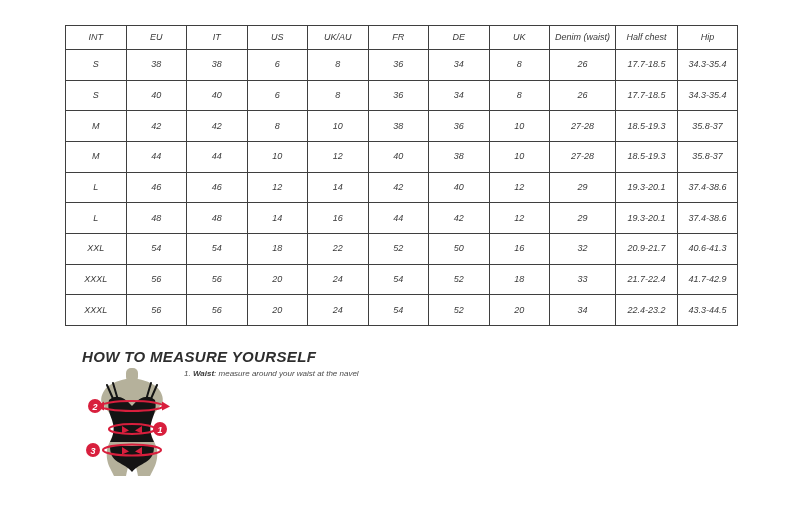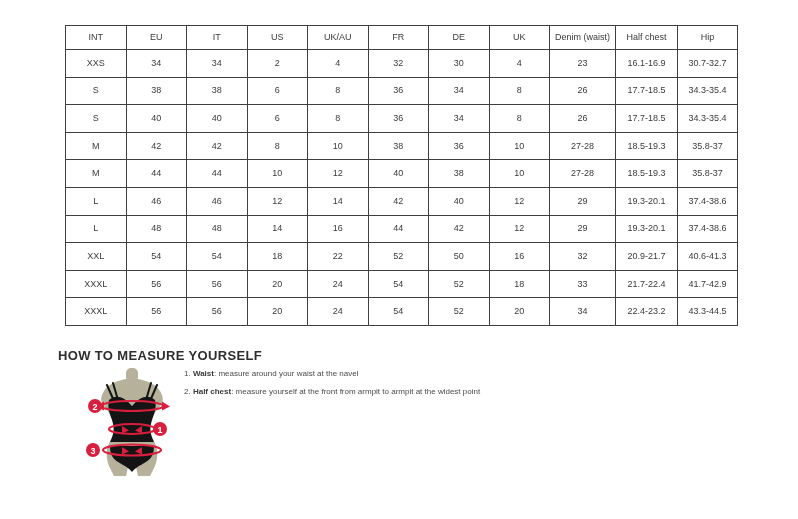--- a/index.html
+++ b/index.html
@@ -1,34 +1,34 @@
 <!DOCTYPE html>
 <html><head>
 <meta charset="utf-8">
 <style>
   html,body{margin:0;padding:0;background:#ffffff;}
   .page{
     position:relative;width:798px;height:519px;background:#ffffff;
-    font-family:"Liberation Sans",sans-serif;overflow:hidden;
+    font-family:"Liberation Sans",sans-serif;overflow:hidden;font-style:italic;
   }
   
   table.size{
     position:absolute;left:65px;top:25px;width:672px;height:301px;
     border-collapse:collapse;table-layout:fixed;
   }
   table.size th,table.size td{
     border:1px solid #3f3f3f;text-align:center;vertical-align:middle;
     font-size:9px;font-weight:400;color:#3a3a3a;padding:0;line-height:1;
     white-space:nowrap;overflow:hidden;
   }
   table.size thead tr{height:24px;}
   
   .measure-title{
-    position:absolute;left:58px;top:348px;margin:0;
-    font-size:13px;font-weight:700;color:#2e2e2e;letter-spacing:.35px;
+    position:absolute;left:82px;top:348px;margin:0;
+    font-size:15px;font-weight:700;color:#2e2e2e;letter-spacing:.35px;
   }
   .steps{
     position:absolute;left:184px;top:370px;margin:0;padding:0;list-style:none;
     font-size:8px;color:#4a4a4a;line-height:1;
   }
   .steps li{margin-bottom:10px;}
   .steps b{font-weight:700;color:#3b3b3b;}
   .diagram{position:absolute;left:80px;top:366px;}
   
   .tan{fill:#b5b19b;}
@@ -67,33 +67,20 @@
           <th>FR</th>
           <th>DE</th>
           <th>UK</th>
           <th>Denim (waist)</th>
           <th>Half chest</th>
           <th>Hip</th>
         </tr>
     </thead>
     <tbody>
         <tr>
-          <td>XXS</td>
-          <td>34</td>
-          <td>34</td>
-          <td>2</td>
-          <td>4</td>
-          <td>32</td>
-          <td>30</td>
-          <td>4</td>
-          <td>23</td>
-          <td>16.1-16.9</td>
-          <td>30.7-32.7</td>
-        </tr>
-        <tr>
           <td>S</td>
           <td>38</td>
           <td>38</td>
           <td>6</td>
           <td>8</td>
           <td>36</td>
           <td>34</td>
           <td>8</td>
           <td>26</td>
           <td>17.7-18.5</td>
@@ -203,21 +190,20 @@
           <td>22.4-23.2</td>
           <td>43.3-44.5</td>
         </tr>
       </tbody>
   </table>
 
   <h2 class="measure-title">HOW TO MEASURE YOURSELF</h2>
 
   <ol class="steps">
     <li><span>1.</span> <b>Waist</b><span>: measure around your waist at the navel</span></li>
-    <li><span>2.</span> <b>Half chest</b><span>: measure yourself at the front from armpit to armpit at the widest point</span></li>
   </ol>
 
   <svg class="diagram" width="104" height="135" viewBox="0 0 104 135">
 
     <rect class="tan" x="46" y="2" width="12" height="14" rx="5"></rect>
 
     <path class="tan" d="M46,13
       C37,15 28,18 24,25 C21,30 20,35 23,39 C27,44 31,48 33,54 C35,59 35,62 34,66
       C32,72 28,78 27,84 C26,92 28,98 30,102 C32,106 33,108 34,110 L46,110
       C47,105 48,100 50,97 L54,97 C56,100 57,105 58,110 L70,110

